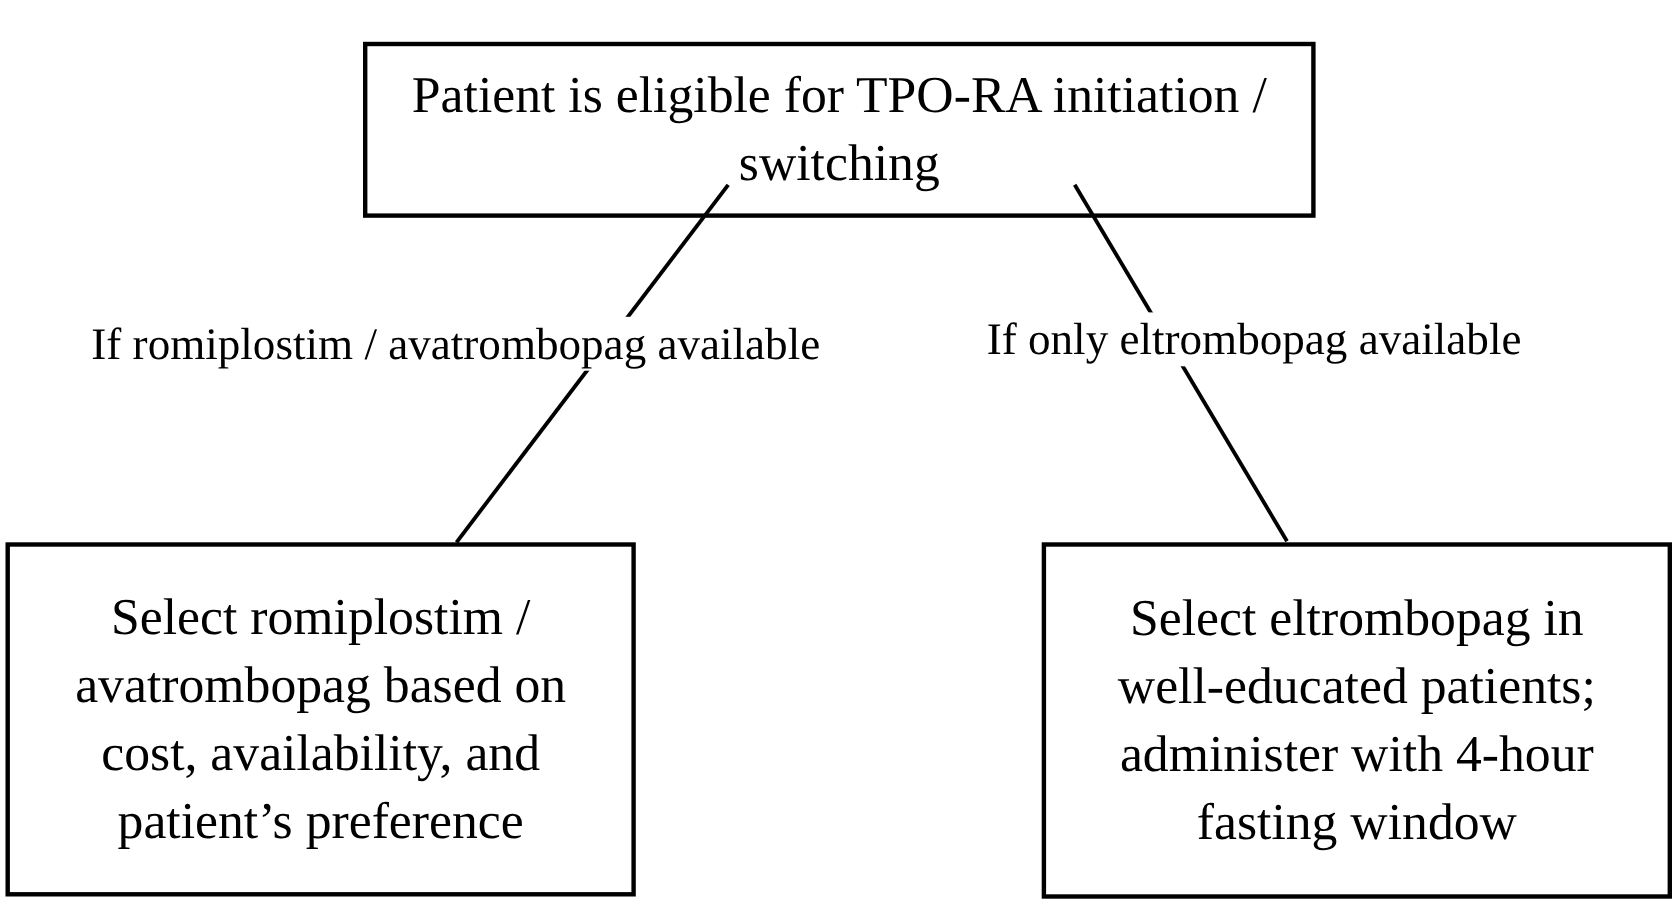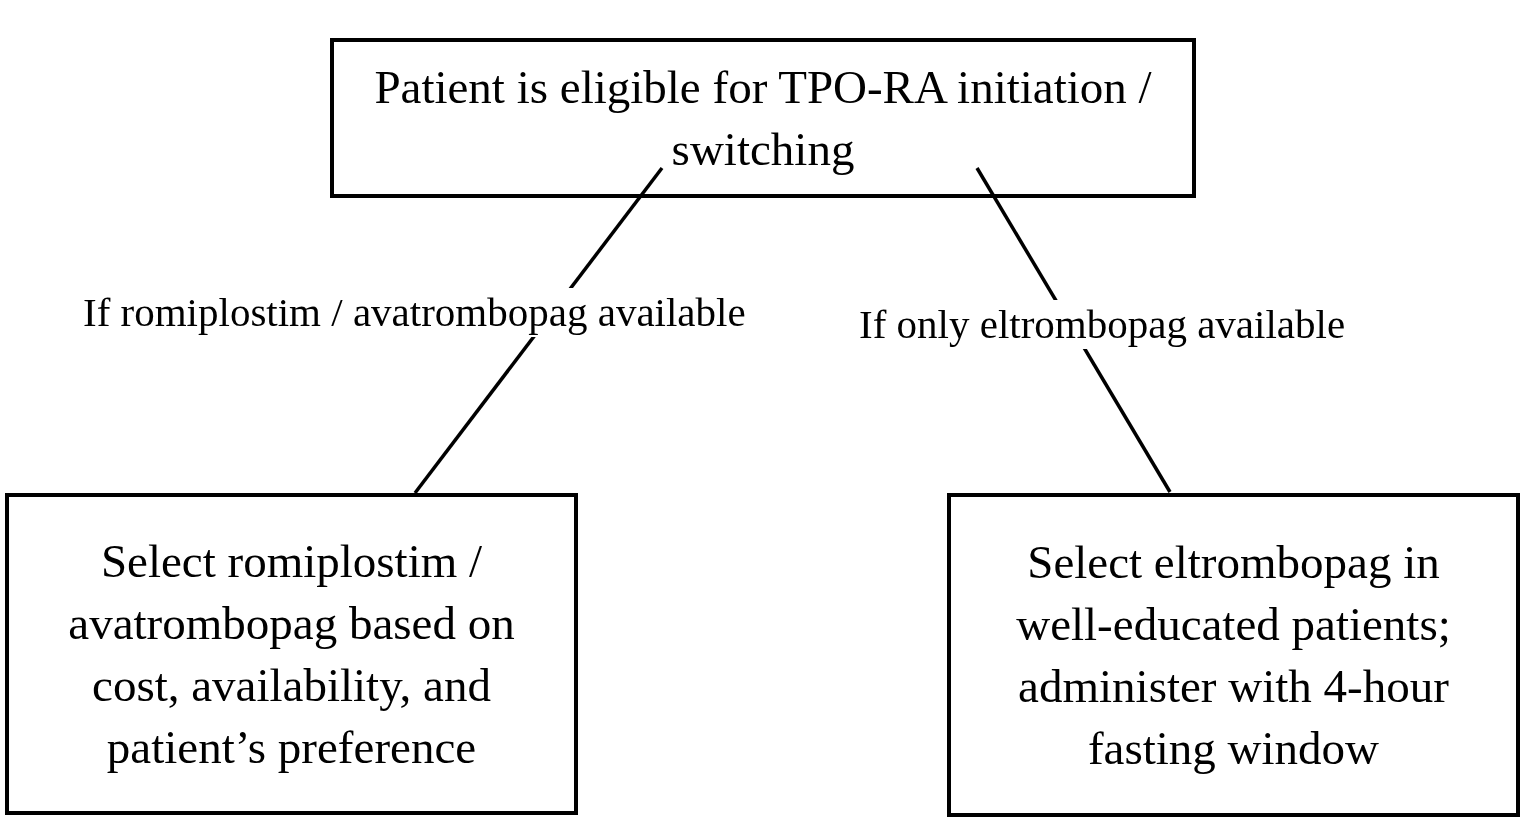--- a/index.html
+++ b/index.html
@@ -66,23 +66,22 @@
     white-space: nowrap;
     text-align: center;
     padding: 2px 6px;
     font-family: Liberation Serif, serif;
   }
   .edge-label-left {
     left: 77px;
     top: 288px;
   }
   .edge-label-right {
-    left: 853px;
+    left: 891px;
     top: 284px;
-    margin-top: 16px;
   }
 </style>
 </head>
 <body>
 
 <div class="canvas">
 
   <div class="node node-root">
     <span>Patient is eligible for TPO-RA initiation / switching</span>
   </div>

